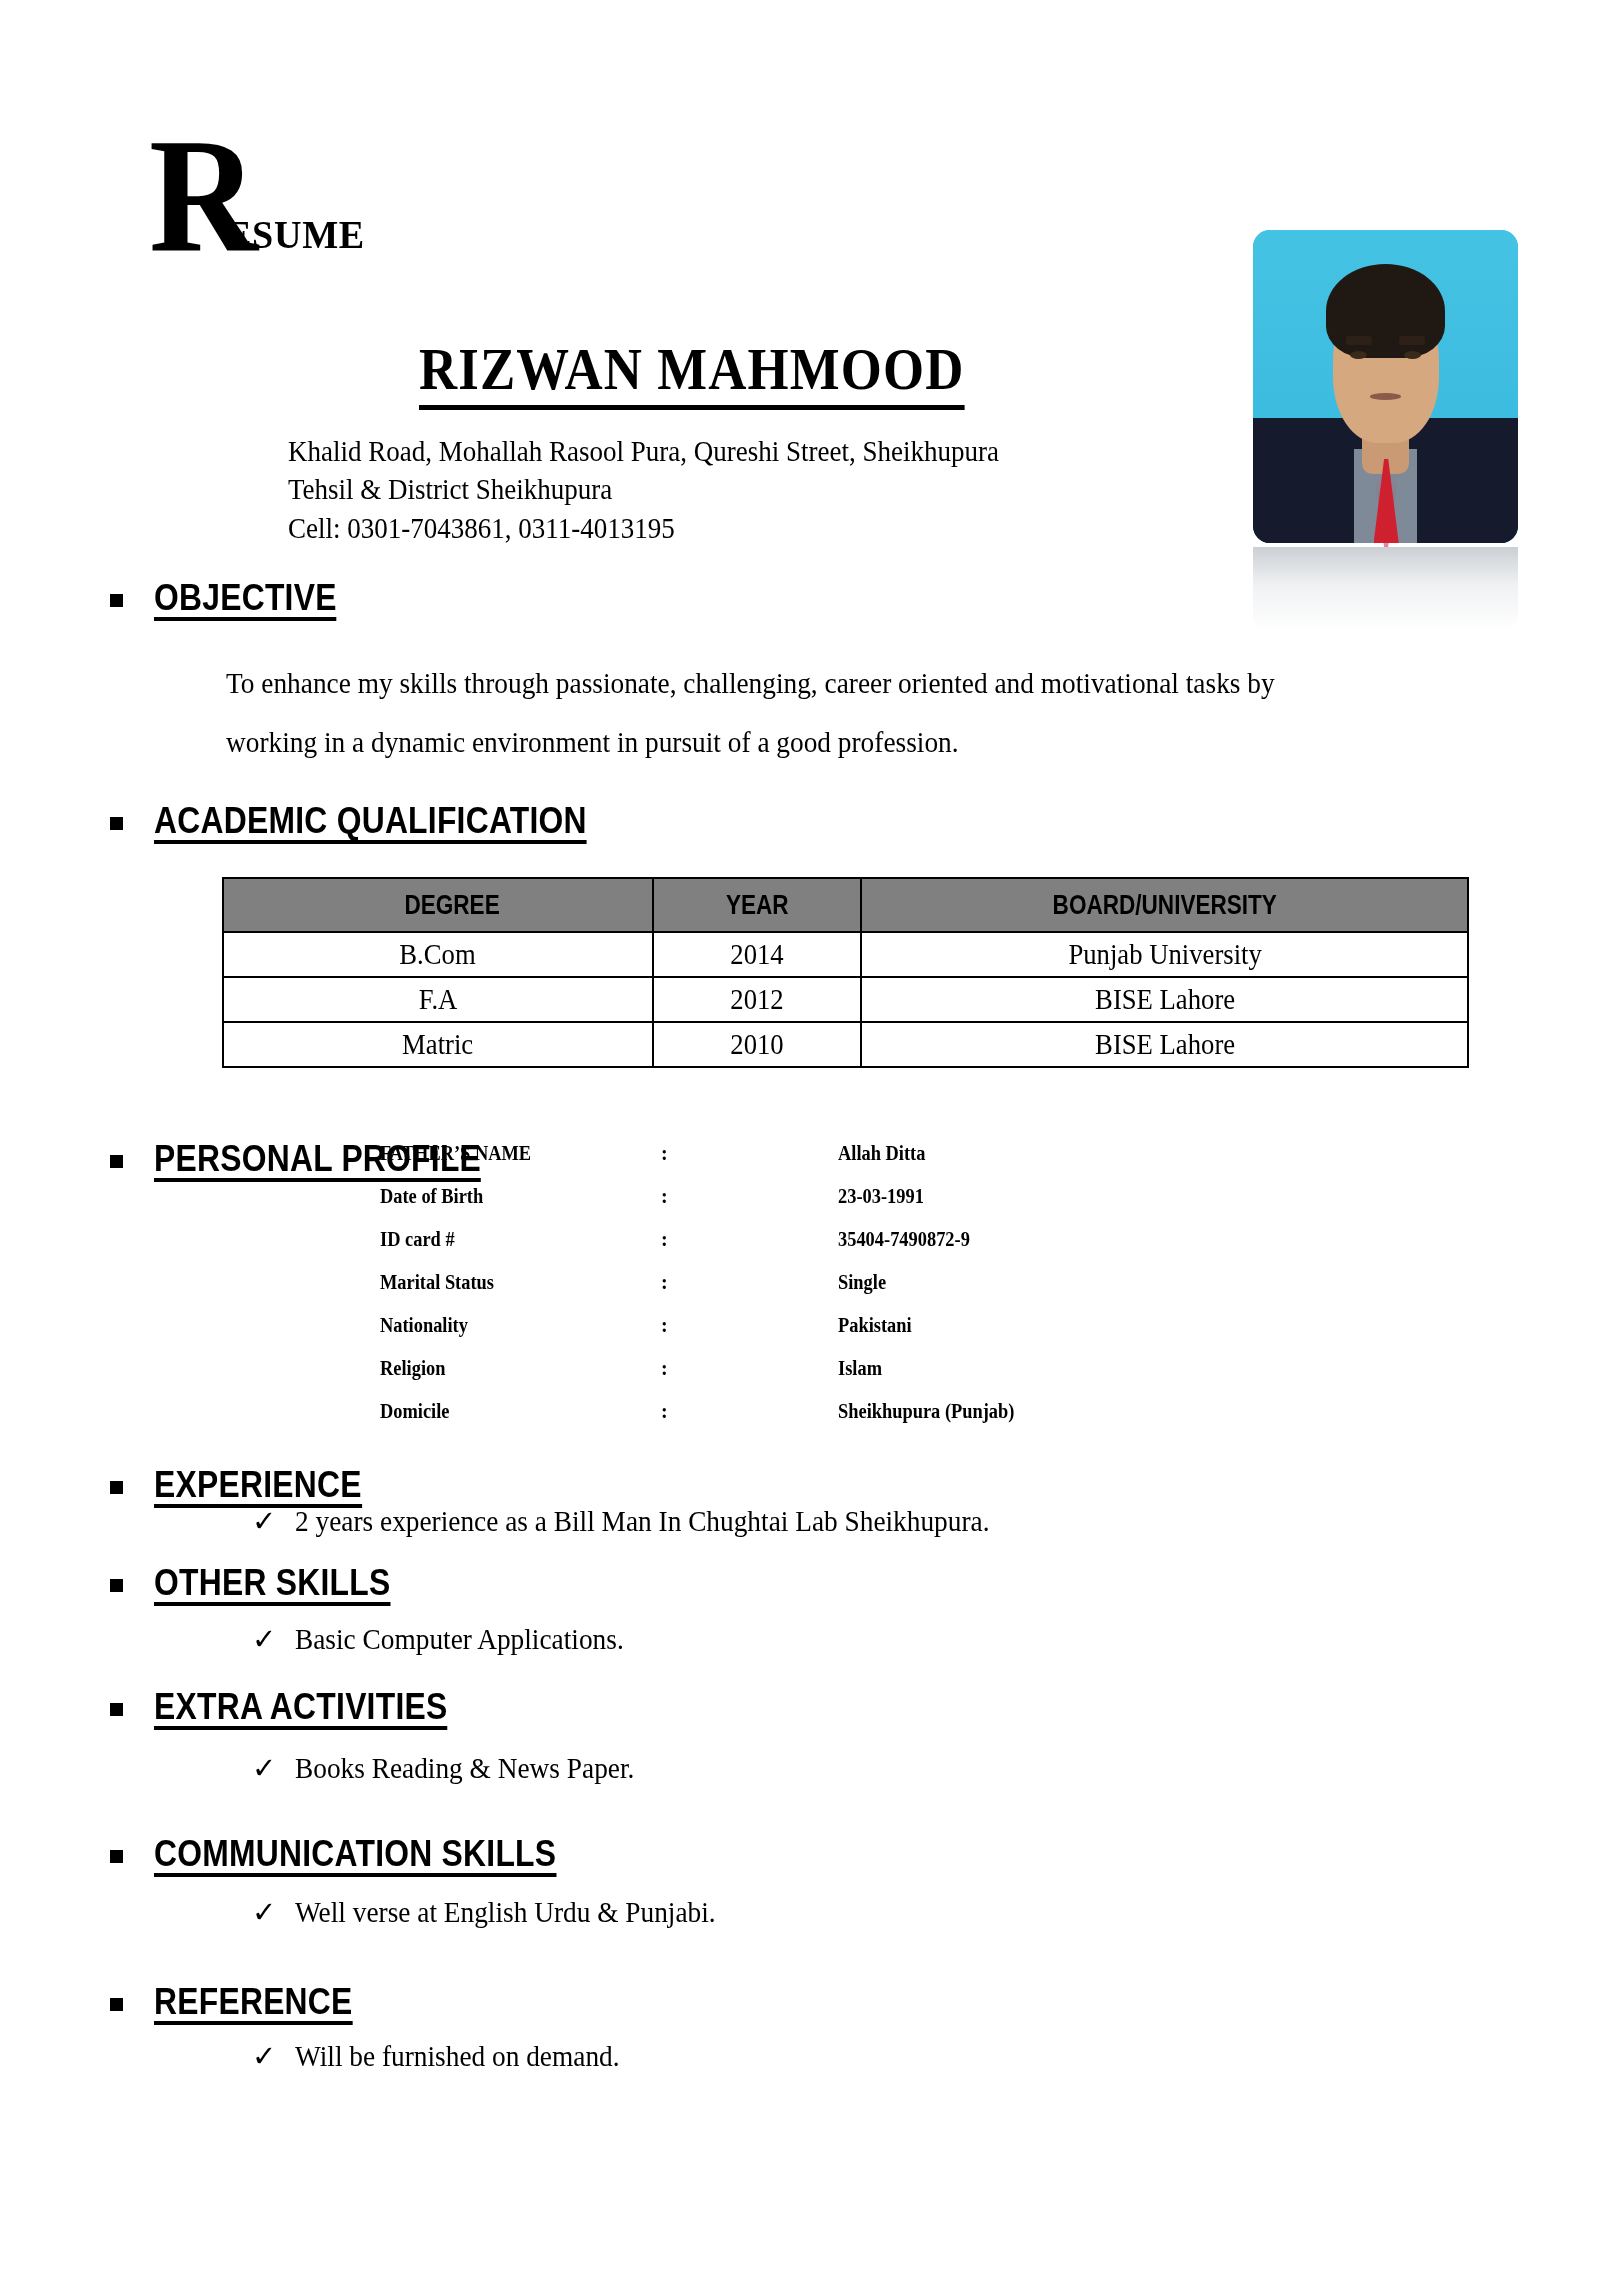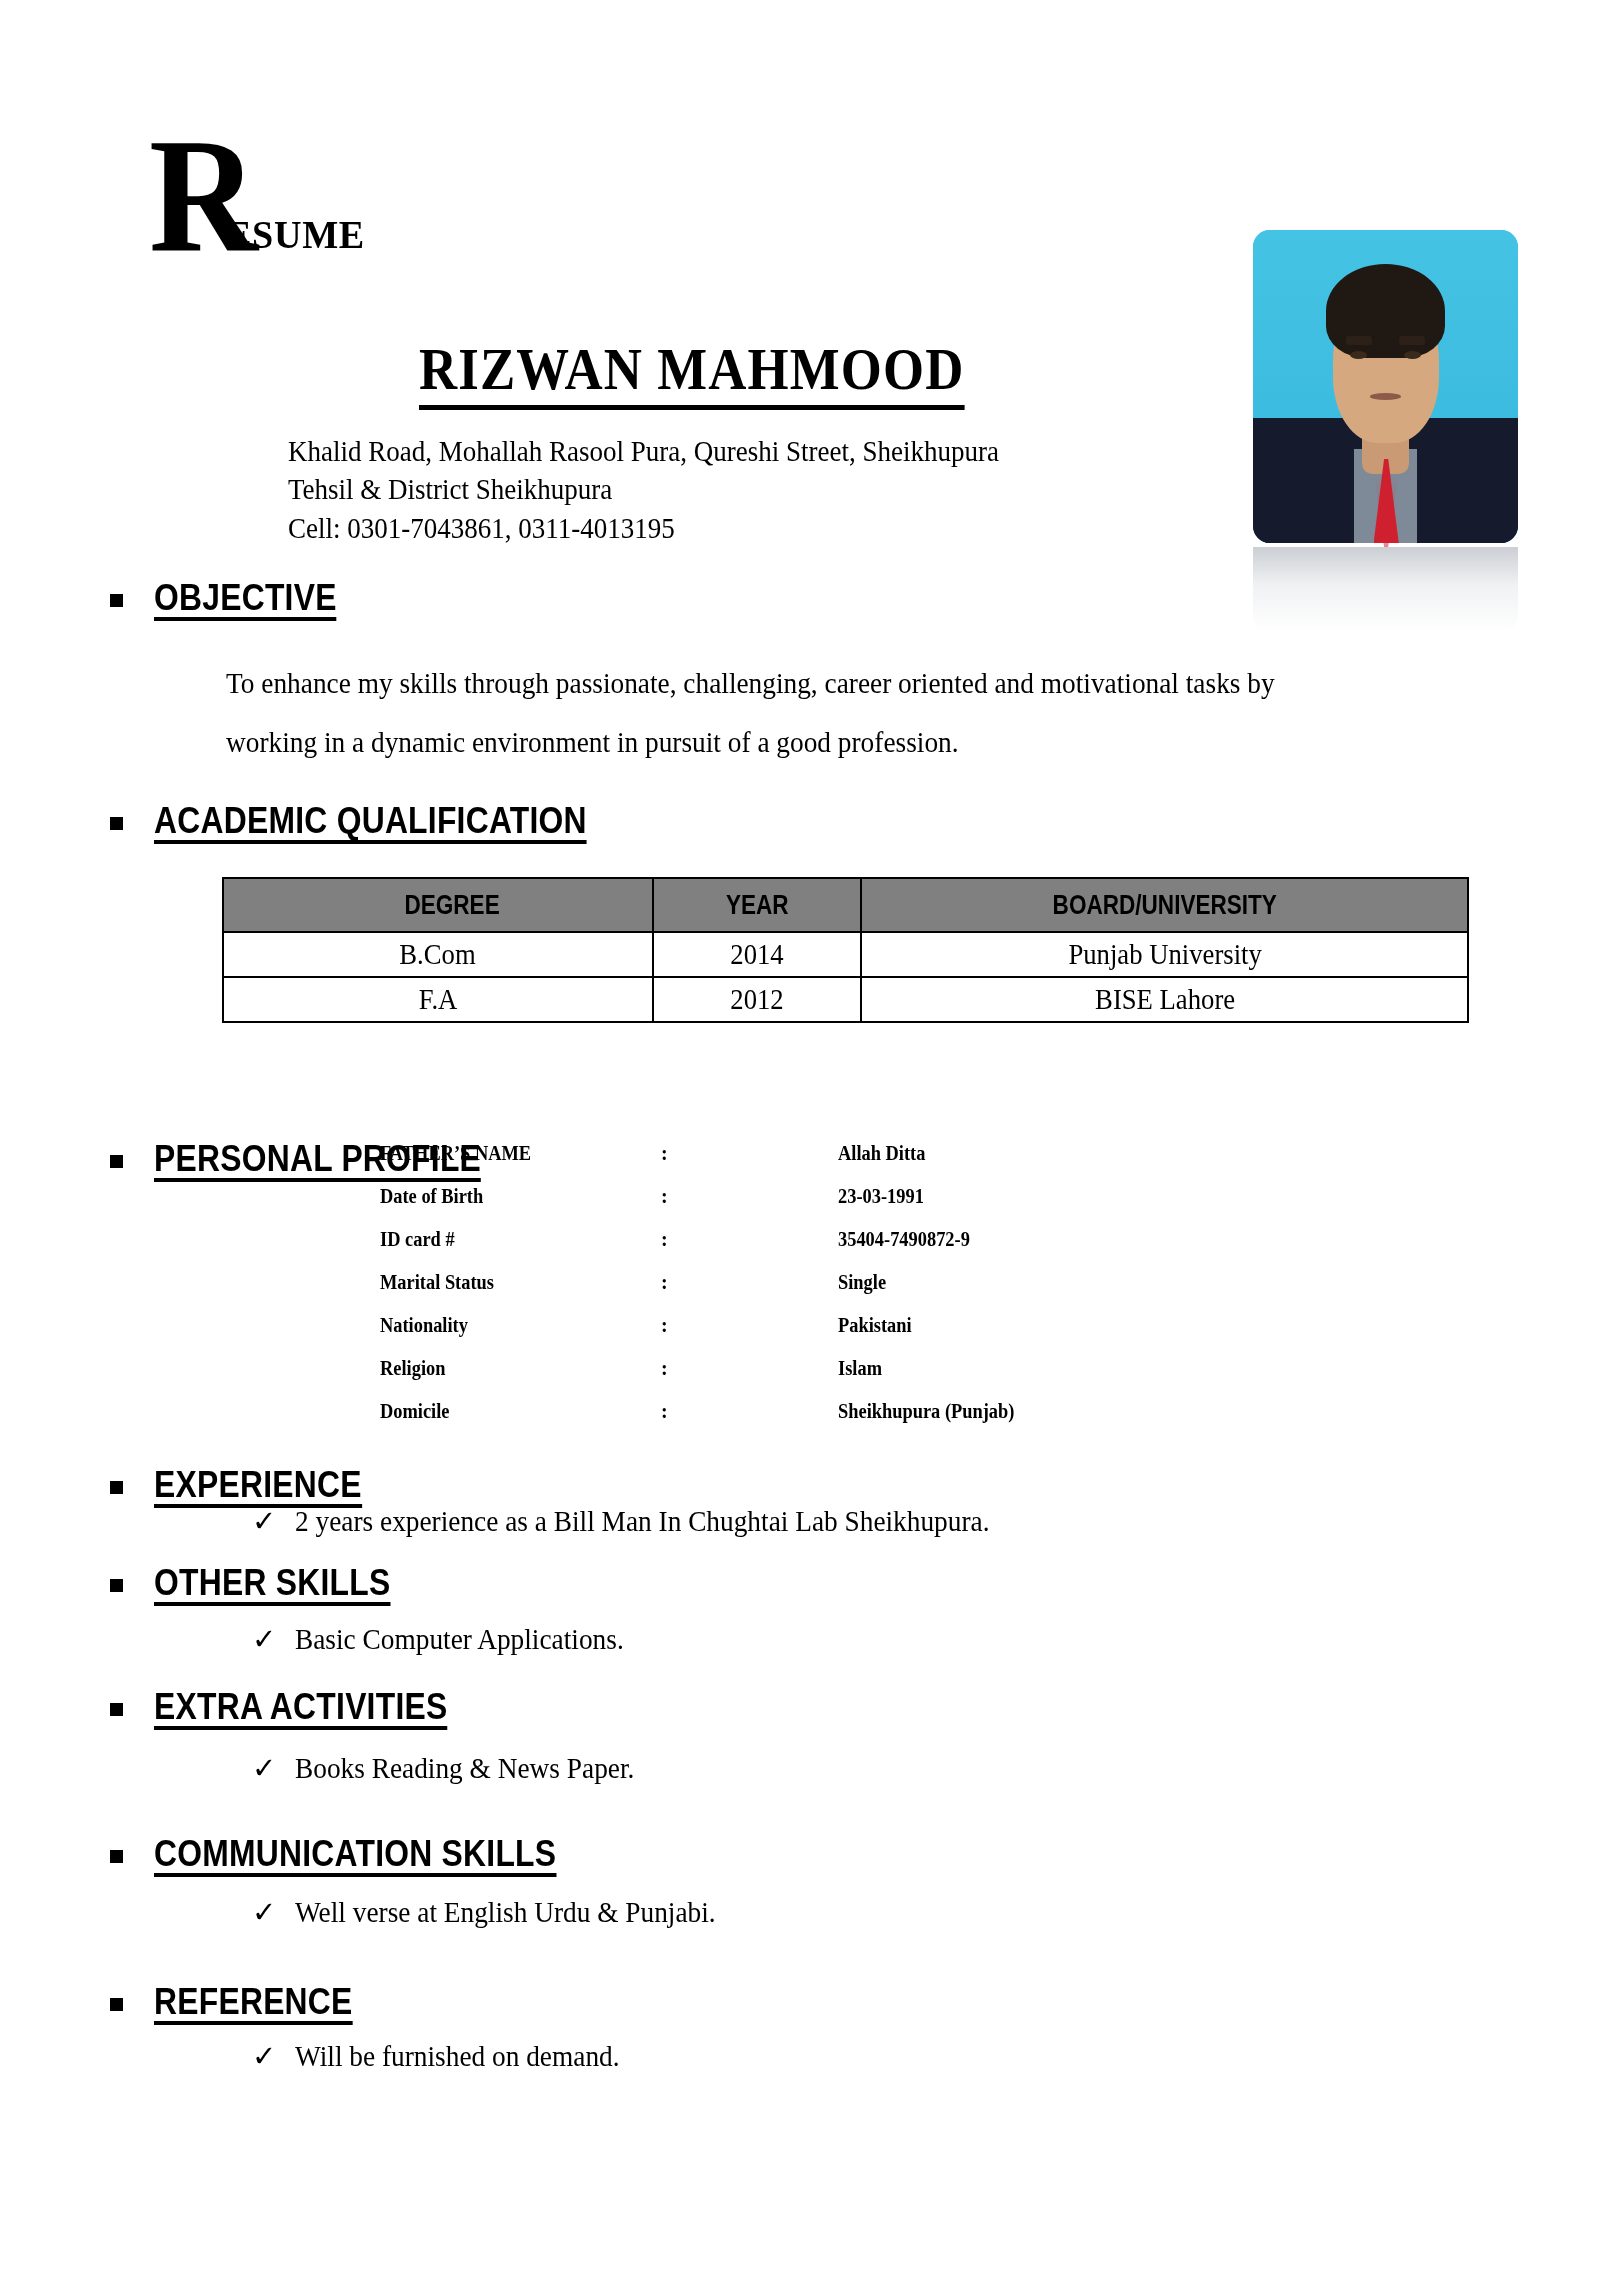--- a/index.html
+++ b/index.html
@@ -415,20 +415,25 @@
       <tr>
         <td><span>B.Com</span></td>
         <td><span>2014</span></td>
         <td><span>Punjab University</span></td>
       </tr>
       <tr>
         <td><span>F.A</span></td>
         <td><span>2012</span></td>
         <td><span>BISE Lahore</span></td>
       </tr>
+      <tr>
+        <td><span>Matric</span></td>
+        <td><span>2010</span></td>
+        <td><span>BISE Lahore</span></td>
+      </tr>
     </tbody>
   </table>
 
   <div class="section-head" style="left:110px; top:1140px;">
     <span class="sq-bullet"></span>
     <span class="sec-title">PERSONAL PROFILE</span>
   </div>
 
   <div class="profile">
     <div class="profile-row">

